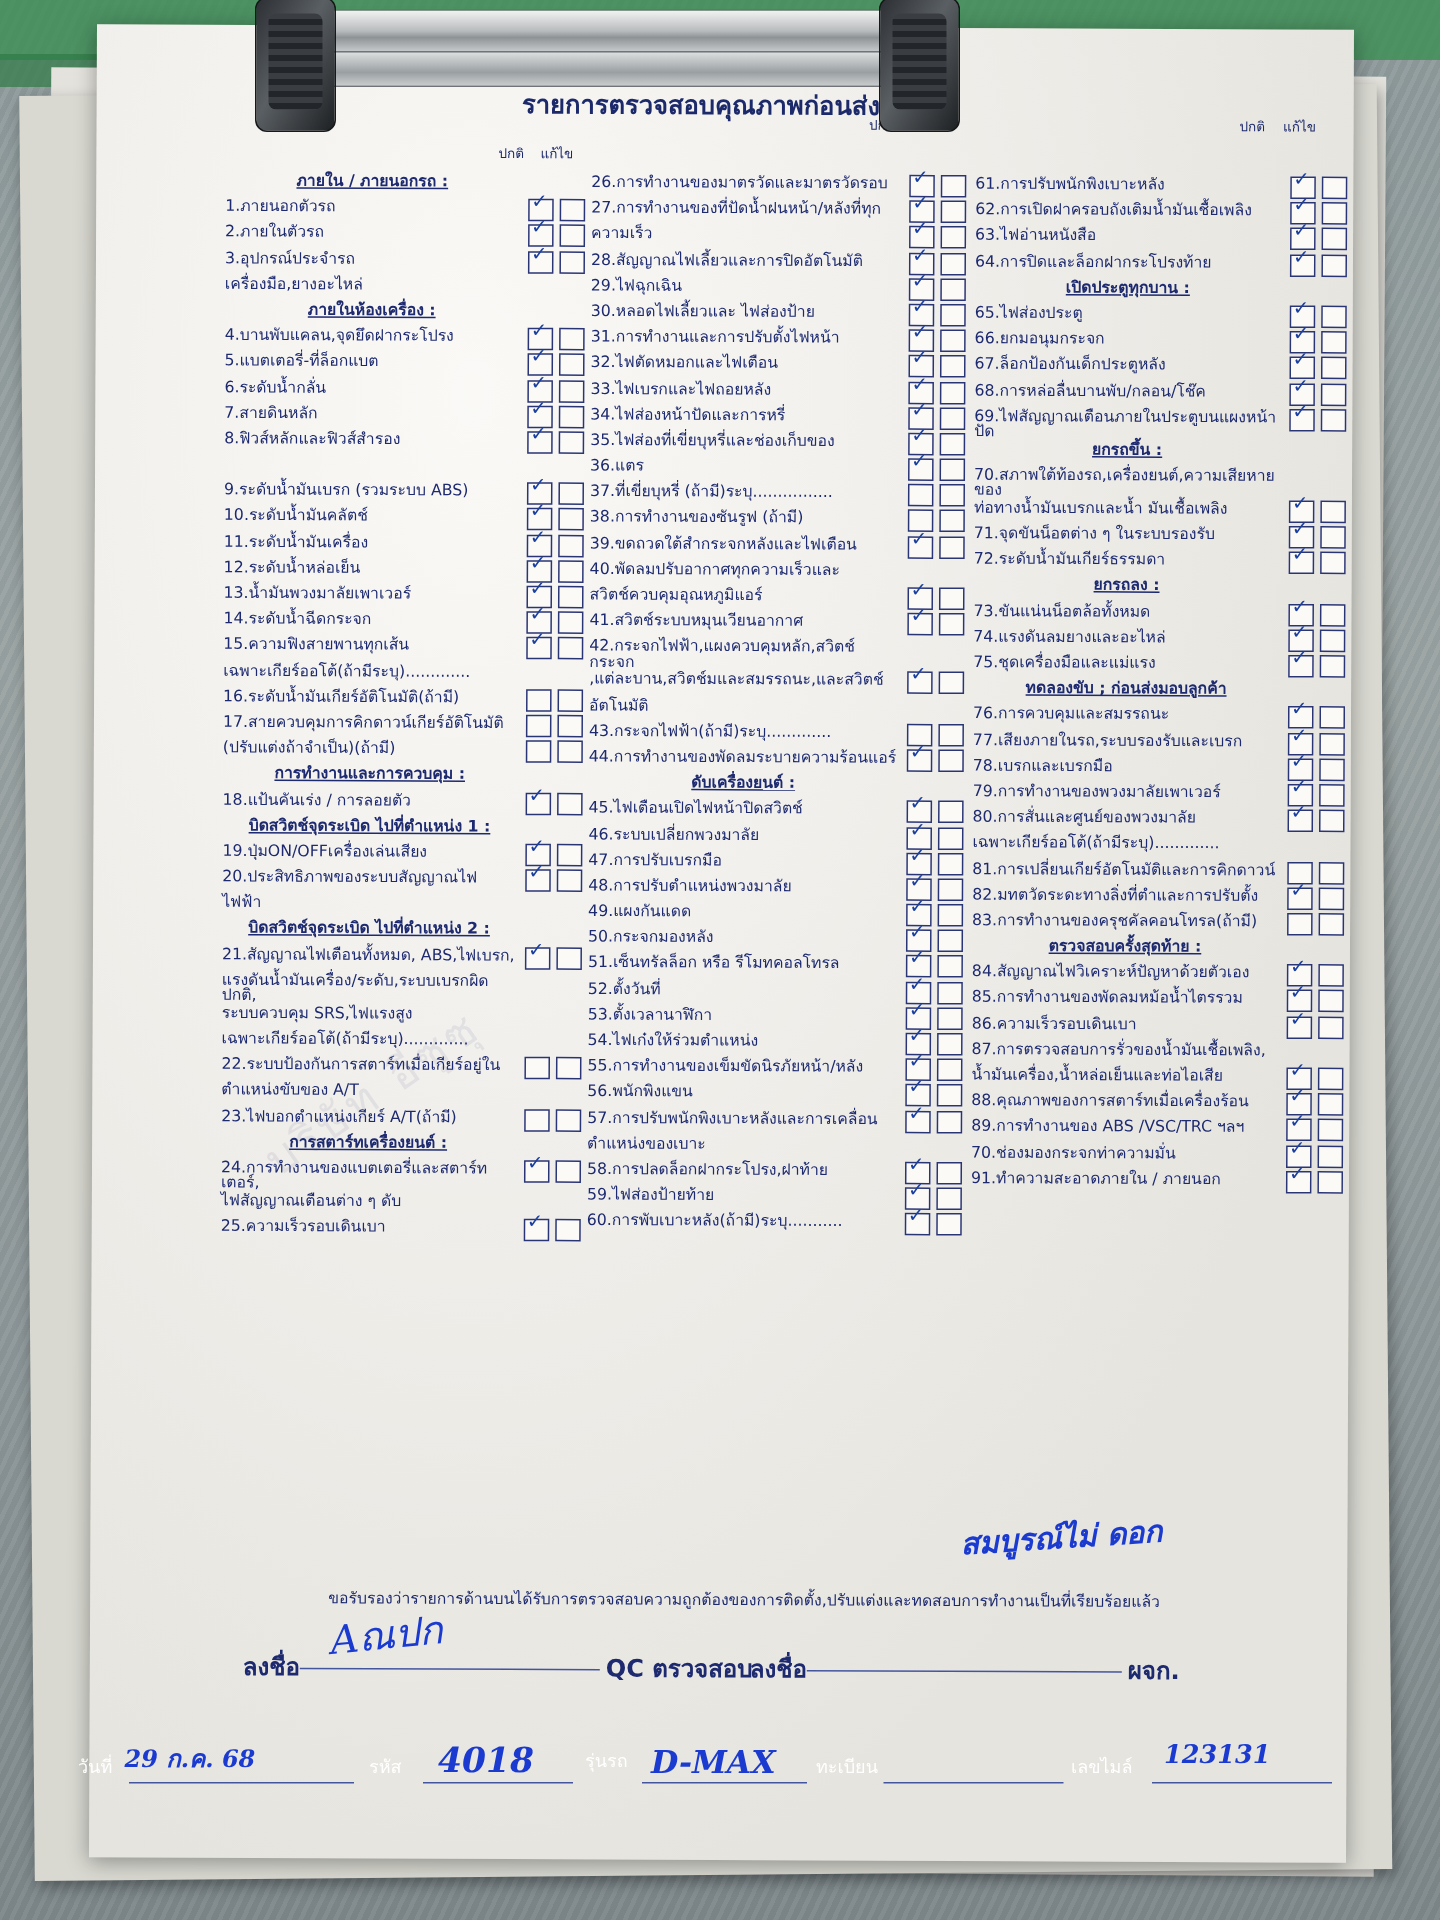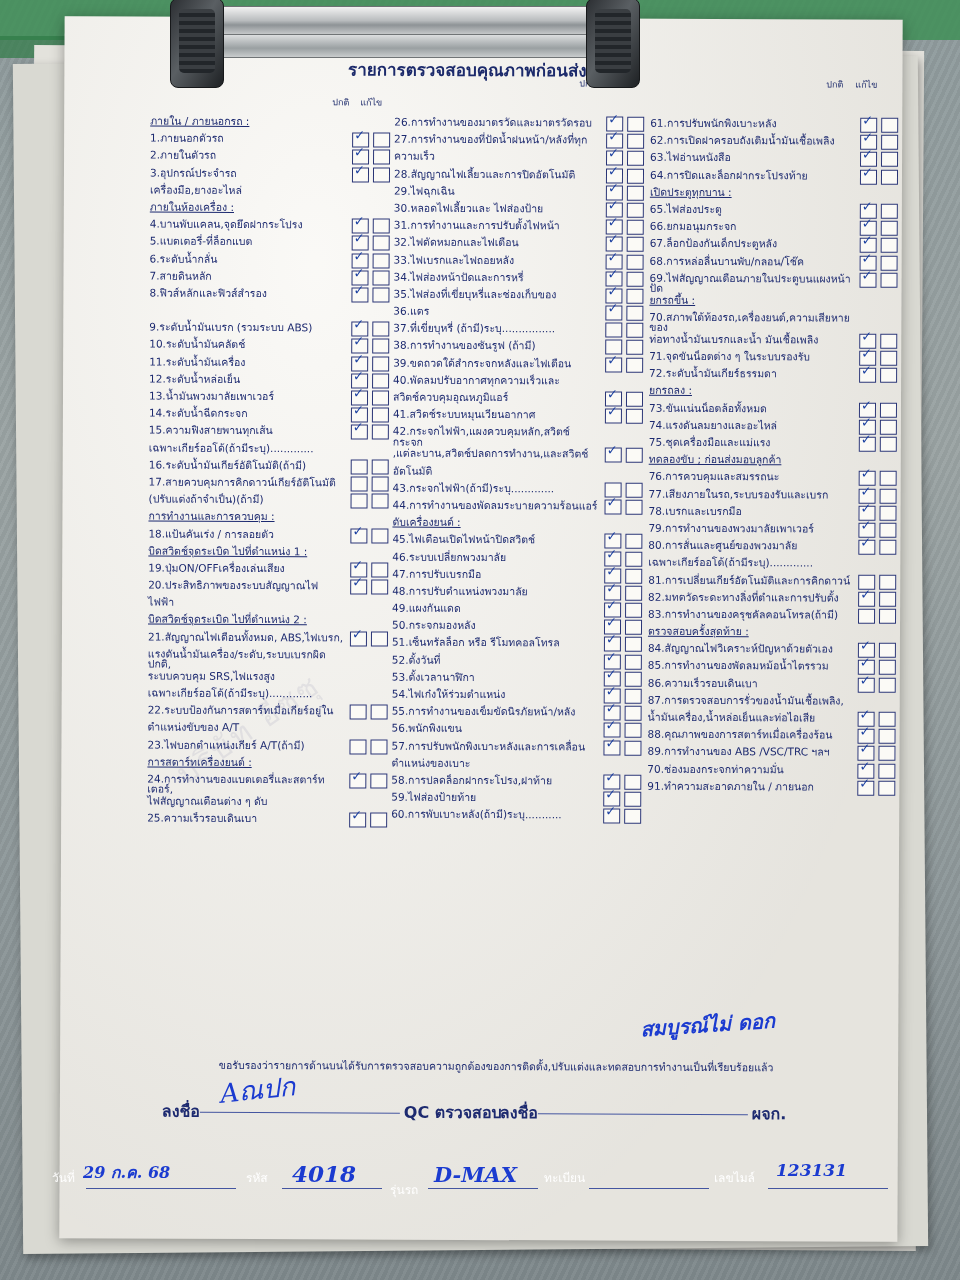--- a/index.html
+++ b/index.html
@@ -47,21 +47,21 @@
      border-radius:5px;background:repeating-linear-gradient(180deg,#3a3e42 0 4px,#22262a 4px 8px);}
   
   .title{position:absolute;left:0;right:0;top:38px;text-align:center;font-size:17px;color:#1c2a6b;font-weight:bold;}
   .hdr{position:absolute;font-size:9px;color:#1c2a6b;}
   .col{position:absolute;top:98px;font-size:10.5px;color:#1d2a70;line-height:1.0;}
   .c1{left:86px;width:240px;}
   .c2{left:330px;width:250px;}
   .c3{left:586px;width:248px;}
   .row{position:relative;min-height:17.2px;padding-right:44px;}
   .row .t{display:block;padding-top:1px;}
-  .u{ text-decoration:underline;font-weight:normal;}
+  .u{ text-decoration:underline;font-weight:bold;text-align:center;}
   .boxes{position:absolute;right:0px;top:0px;display:flex;gap:4px;}
   .bx{width:15px;height:13px;border:1px solid #2a3576;background:#fbfaf6;}
   .tick{position:absolute;left:2px;top:-4px;font-size:13px;color:#1a3fa0;font-weight:bold;line-height:1;}
   
   .certify{position:absolute;left:86px;top:1040px;width:700px;font-size:10.5px;color:#1d2a70;text-align:center;}
   .sigline{position:absolute;font-size:16px;color:#1d2a70;font-weight:bold;}
   .bottombar{position:absolute;left:24px;top:1160px;width:880px;height:46px;}
   .bl{position:absolute;font-size:12px;color:#ffffff;}
   .hw{position:absolute;color:#1b3bd0;font-family:"DejaVu Serif","Liberation Serif",serif;font-style:italic;font-weight:bold;}
   .hline{position:absolute;border-bottom:1px solid #4455a0;}
@@ -510,21 +510,21 @@
           <span class="bx">
             <span class="tick">✓</span>
           </span>
           <span class="bx"></span>
         </span>
       </div>
       <div class="row">
         <span class="t">42.กระจกไฟฟ้า,แผงควบคุมหลัก,สวิตช์กระจก</span>
       </div>
       <div class="row">
-        <span class="t">,แต่ละบาน,สวิตช์ปลดการทำงาน,และสวิตช์</span>
+        <span class="t">,แต่ละบาน,สวิตช์มและสมรรถนะ,และสวิตช์</span>
         <span class="boxes">
           <span class="bx">
             <span class="tick">✓</span>
           </span>
           <span class="bx"></span>
         </span>
       </div>
       <div class="row">
         <span class="t">อัตโนมัติ</span>
       </div>
@@ -1013,21 +1013,21 @@
 
 <div class="bottombar">
   <div class="bl" style="left:28px;top:8px;">วันที่</div>
   <div class="hline" style="left:62px;top:28px;width:150px;"></div>
   <div class="hw" style="left:59px;top:0px;font-size:16px;">29 ก.ค. 68</div>
 
   <div class="bl" style="left:222px;top:8px;">รหัส</div>
   <div class="hline" style="left:258px;top:28px;width:100px;"></div>
   <div class="hw" style="left:268px;top:0px;font-size:23px;">4018</div>
 
-  <div class="bl" style="left:366px;top:20px;">รุ่นรถ</div>
+  <div class="bl" style="left:366px;top:4px;">รุ่นรถ</div>
   <div class="hline" style="left:404px;top:28px;width:110px;"></div>
   <div class="hw" style="left:410px;top:2px;font-size:21px;">D-MAX</div>
 
   <div class="bl" style="left:520px;top:8px;">ทะเบียน</div>
   <div class="hline" style="left:565px;top:28px;width:120px;"></div>
   <div class="hw" style="left:572px;top:2px;font-size:21px;"></div>
 
   <div class="bl" style="left:690px;top:8px;">เลขไมล์</div>
   <div class="hline" style="left:744px;top:28px;width:120px;"></div>
   <div class="hw" style="left:752px;top:0px;font-size:17px;">123131</div>

